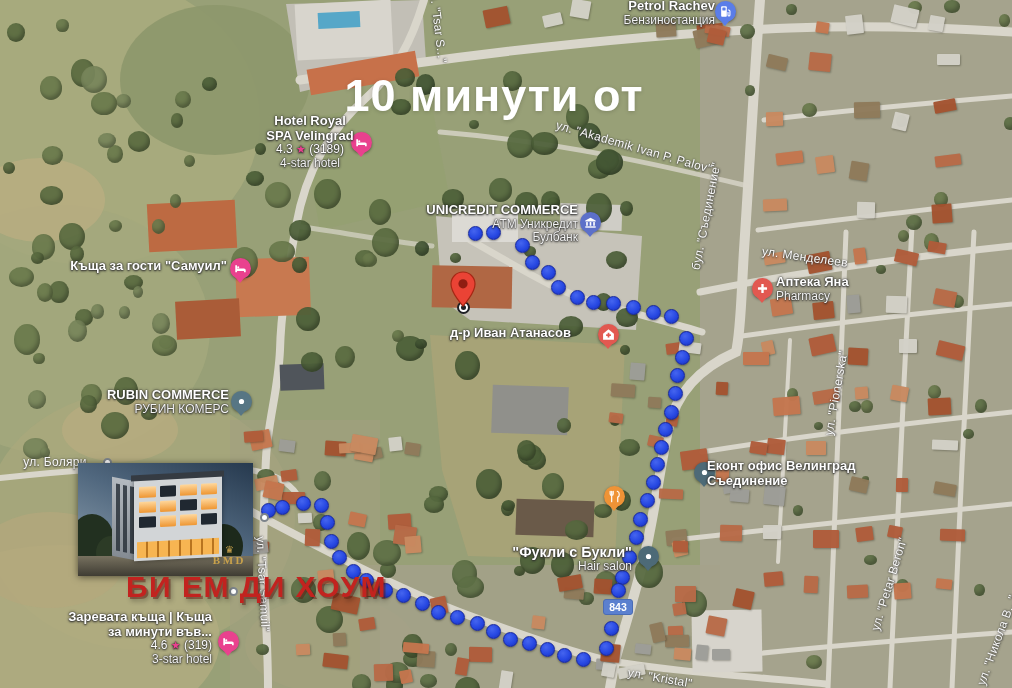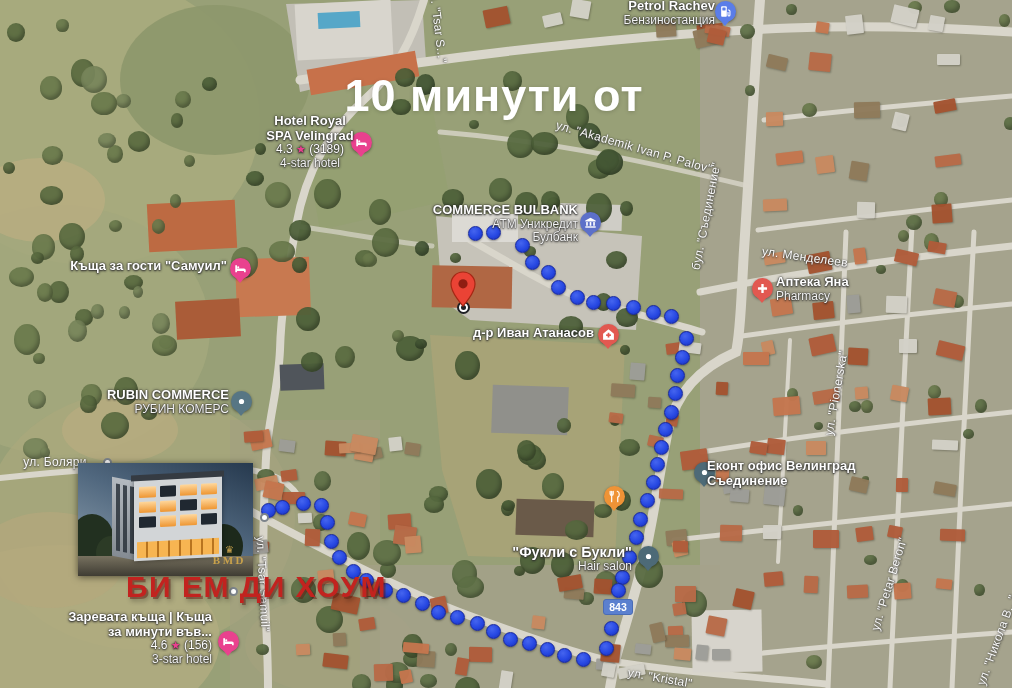--- a/index.html
+++ b/index.html
@@ -548,21 +548,21 @@
           <svg viewBox="0 0 12 12">
             <path d="M1.2 4.2L6 1.6l4.8 2.6v.9H1.2z" fill="#fff"></path>
             <rect x="2" y="5.6" width="1.5" height="3.4" fill="#fff"></rect>
             <rect x="5.25" y="5.6" width="1.5" height="3.4" fill="#fff"></rect>
             <rect x="8.5" y="5.6" width="1.5" height="3.4" fill="#fff"></rect>
             <rect x="1.2" y="9.5" width="9.6" height="1.3" fill="#fff"></rect>
           </svg>
           <i class="tail"></i>
         </div>
         <div class="poi-text" style="top: 203px; right: 434px; text-align: right;">
-          <div class="line l-name">COMMERCE BULBANK</div>
+          <div class="line l-name">UNICREDIT COMMERCE</div>
           <div class="line l-sub">АТМ Уникредит</div>
           <div class="line l-sub">Булбанк</div>
         </div>
       </div>
       <div class="poi">
         <div class="poi-icon" style="left: 229.5px; top: 257.5px; background: rgb(233, 65, 142); color: rgb(233, 65, 142);">
           <svg viewBox="0 0 12 12">
             <path d="M1.2 9.5V3h1.6v3.1h6.4c1 0 1.6.7 1.6 1.7v1.7H9.2V8.4H2.8v1.1z" fill="#fff"></path>
             <circle cx="3.9" cy="4.9" r="1" fill="#fff"></circle>
           </svg>
@@ -574,21 +574,21 @@
       </div>
       <div class="poi">
         <div class="poi-icon" style="left: 597.5px; top: 323.5px; background: rgb(226, 88, 80); color: rgb(226, 88, 80);">
           <svg viewBox="0 0 12 12">
             <path d="M6 1.2l5 4v5.6H1V5.2z" fill="#fff"></path>
             <rect x="5.2" y="4.4" width="1.6" height="4.4" fill="currentColor"></rect>
             <rect x="3.8" y="5.8" width="4.4" height="1.6" fill="currentColor"></rect>
           </svg>
           <i class="tail"></i>
         </div>
-        <div class="poi-text" style="top: 326px; right: 418px; text-align: right;">
+        <div class="poi-text" style="top: 326px; right: 441px; text-align: right;">
           <div class="line l-name">д-р Иван Атанасов</div>
         </div>
       </div>
       <div class="poi">
         <div class="poi-icon" style="left: 751.5px; top: 277.5px; background: rgb(226, 88, 80); color: rgb(226, 88, 80);">
           <svg viewBox="0 0 12 12">
             <rect x="4.9" y="1.8" width="2.2" height="8.4" rx="0.5" fill="#fff"></rect>
             <rect x="1.8" y="4.9" width="8.4" height="2.2" rx="0.5" fill="#fff"></rect>
           </svg>
           <i class="tail"></i>
@@ -647,21 +647,21 @@
         <div class="poi-icon" style="left: 217.5px; top: 630.5px; background: rgb(233, 65, 142); color: rgb(233, 65, 142);">
           <svg viewBox="0 0 12 12">
             <path d="M1.2 9.5V3h1.6v3.1h6.4c1 0 1.6.7 1.6 1.7v1.7H9.2V8.4H2.8v1.1z" fill="#fff"></path>
             <circle cx="3.9" cy="4.9" r="1" fill="#fff"></circle>
           </svg>
           <i class="tail"></i>
         </div>
         <div class="poi-text" style="top: 610px; right: 800px; text-align: right;">
           <div class="line l-name">Заревата къща | Къща</div>
           <div class="line l-name">за минути във...</div>
-          <div class="line l-rating"><span>4.6</span> <span class="star">★</span> <span>(156)</span></div>
+          <div class="line l-rating"><span>4.6</span> <span class="star">★</span> <span>(319)</span></div>
           <div class="line l-sub">3-star hotel</div>
         </div>
       </div>
     </div>
 
   <div class="badge">843</div>
 
   <div class="target">
       <i></i>
     </div>

